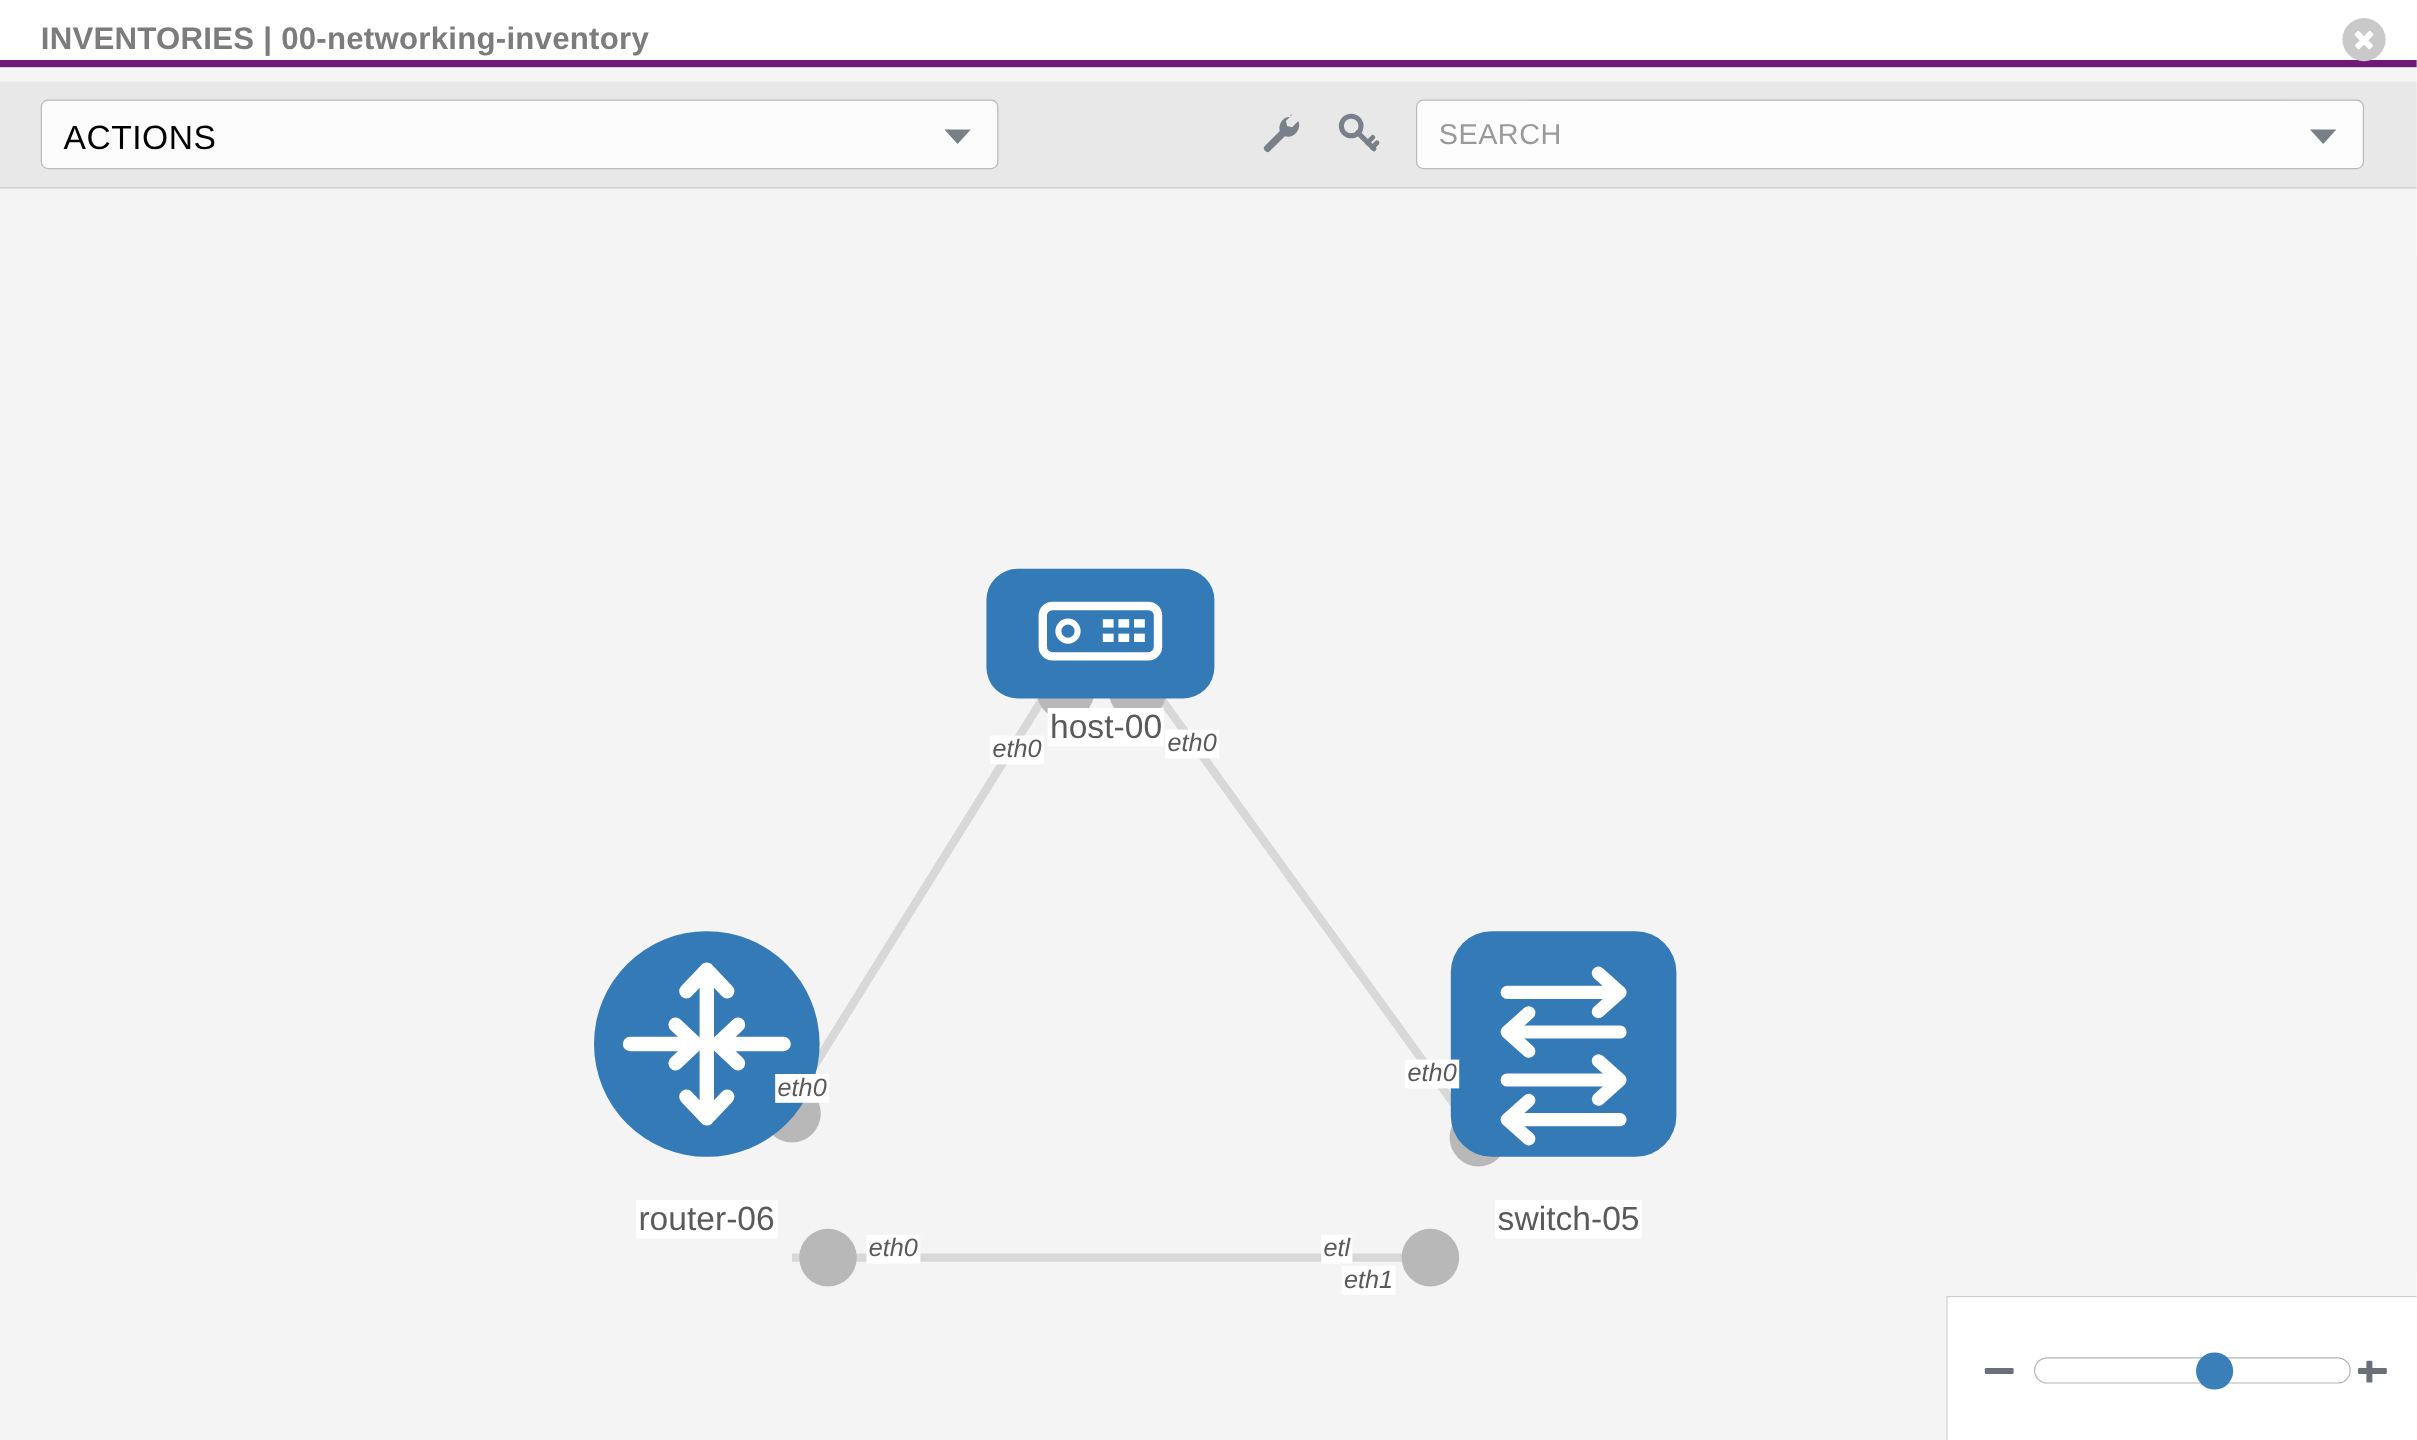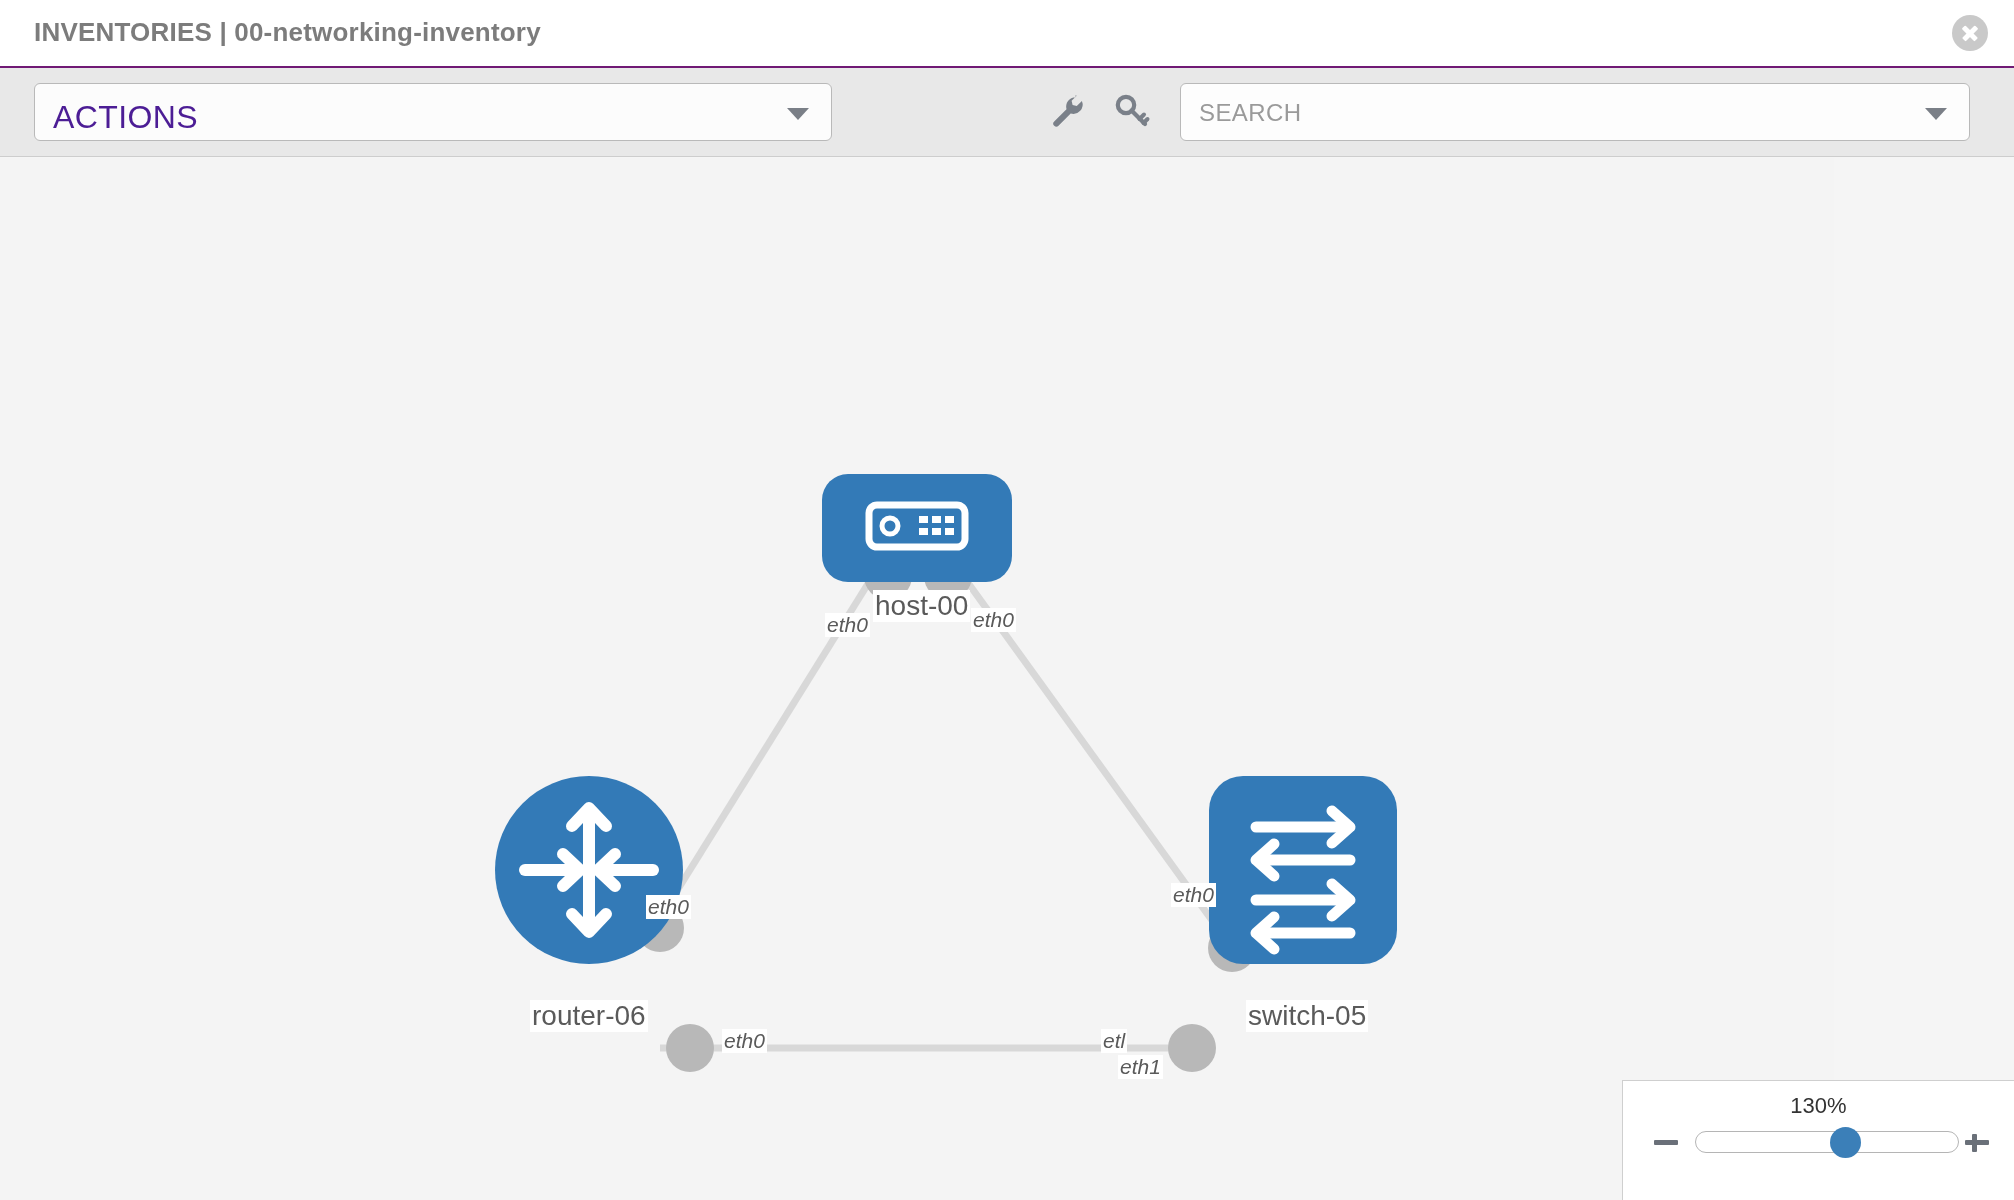--- a/index.html
+++ b/index.html
@@ -17,23 +17,23 @@
     width: 2014px;
     height: 1200px;
     background: #f5f5f5;
   }
 
   
   .header {
     position: absolute;
     left: 0; top: 0;
     width: 2014px;
-    height: 68px;
-    background: #ffffff;
-    border-bottom: 2px solid #701a75;
+    height: 56px;
+    background: #ffffff;
+    border-bottom: 6px solid #701a75;
     box-sizing: border-box;
   }
   .header-title {
     position: absolute;
     left: 34px;
     top: 17px;
     font-size: 26px;
     font-weight: bold;
     color: #7c7c7c;
     letter-spacing: 0.2px;
@@ -83,22 +83,22 @@
     background: #fcfcfc;
     border: 1px solid #b9b9b9;
     border-radius: 6px;
     box-sizing: border-box;
     cursor: pointer;
   }
   .actions-select .label {
     position: absolute;
     left: 18px;
     top: 15px;
-    font-size: 32px;
-    color: #4c1d95;
+    font-size: 28px;
+    color: #000000;
     letter-spacing: 0.4px;
   }
   .caret {
     position: absolute;
     width: 0; height: 0;
     border-left: 11px solid transparent;
     border-right: 11px solid transparent;
     border-top: 12px solid #7a7f87;
   }
   .actions-select .caret { right: 22px; top: 24px; }
@@ -343,21 +343,20 @@
     <div class="iface-label" style="left:825px; top:455px;">eth0</div>
     <div class="iface-label" style="left:971px; top:450px;">eth0</div>
     <div class="iface-label" style="left:646px; top:737px;">eth0</div>
     <div class="iface-label" style="left:1171px; top:725px;">eth0</div>
     <div class="iface-label" style="left:722px; top:871px;">eth0</div>
     <div class="iface-label" style="left:1101px; top:871px;">etl</div>
     <div class="iface-label" style="left:1118px; top:871px;margin-top:26px;">eth1</div>
   </div>
 
   <div class="zoom-panel">
-    <div class="zoom-value">130%</div>
     <div class="zoom-minus"></div>
     <div class="zoom-track">
       <div class="zoom-thumb" id="zoom-thumb" style="left: 134px;"></div>
     </div>
     <div class="zoom-plus"></div>
   </div>
 
 </div>
 
 </body></html>

